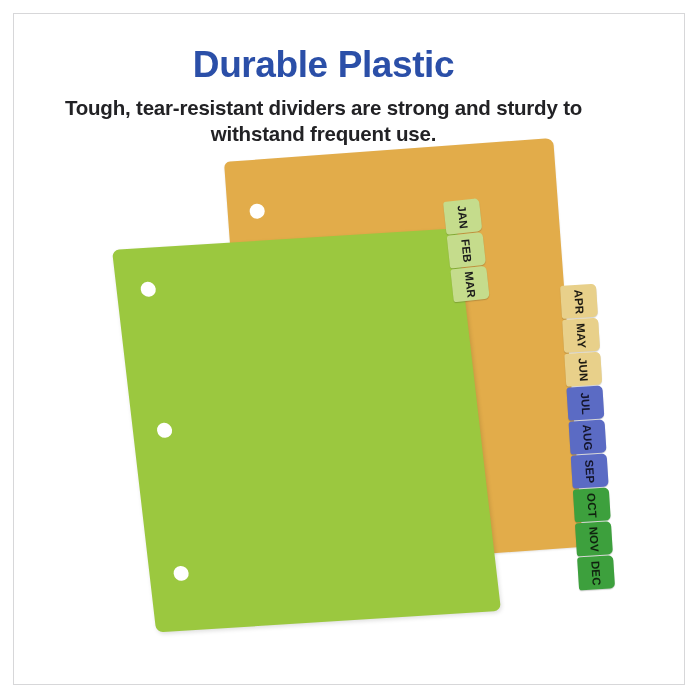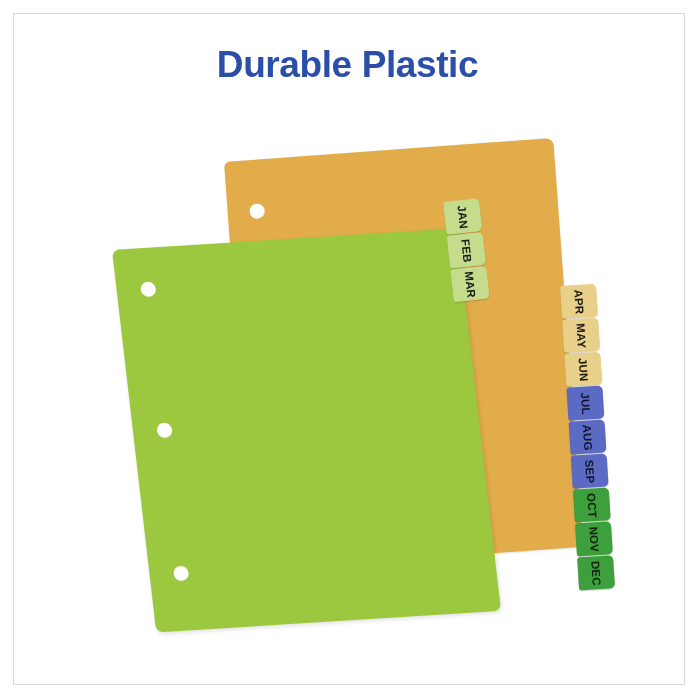--- a/index.html
+++ b/index.html
@@ -29,21 +29,20 @@
     pointer-events: none;
   }
 
   
   #headline-block {
     position: absolute;
     left: 0;
     top: 46px;
     width: 647px;
     text-align: center;
-    margin-left: 24px;
   }
   #headline {
     font-family: "Liberation Sans", sans-serif;
     font-size: 37px;
     font-weight: bold;
     color: #2b4fa8;
     letter-spacing: -0.4px;
     line-height: 1.05;
     margin: 0;
   }
@@ -163,20 +162,21 @@
 </style>
 </head>
 <body>
 
 <div id="stage">
 
   <div id="frame"></div>
 
   <div id="headline-block">
     <h1 id="headline">Durable Plastic</h1>
+    <p id="subhead">Tough, tear-resistant dividers are strong and sturdy to withstand frequent use.</p>
   </div>
 
   <div id="photo">
 
     <div id="orange-sheet" class="sheet">
       <div id="orange-hole"></div>
     </div>
 
     <div id="tabset-orange">
         <div class="tab tab-yellow">

